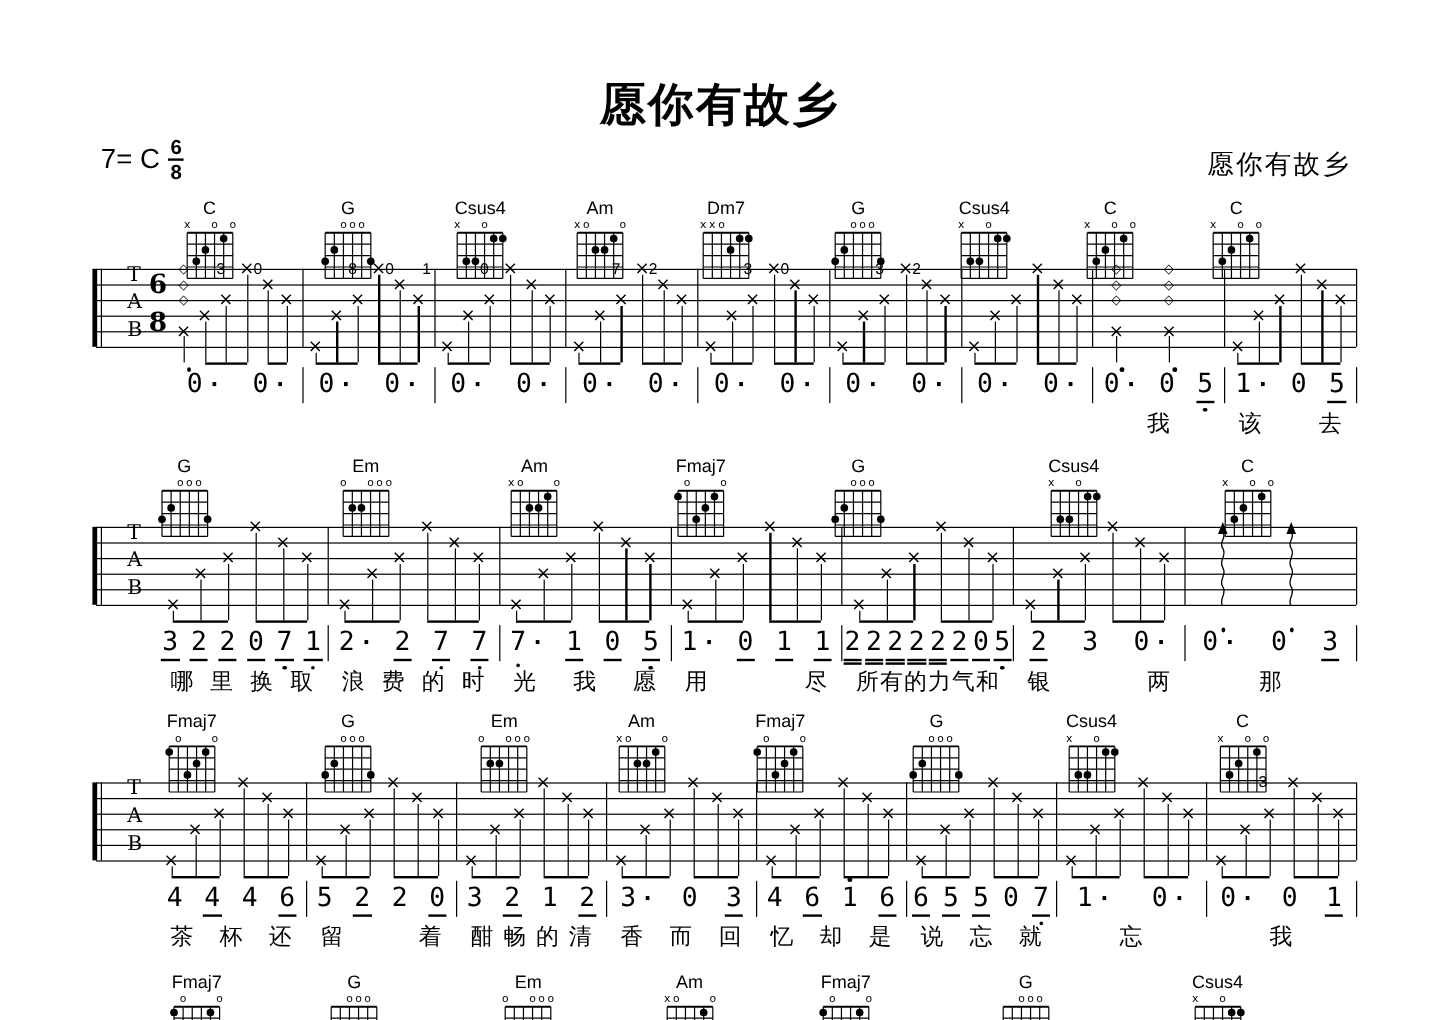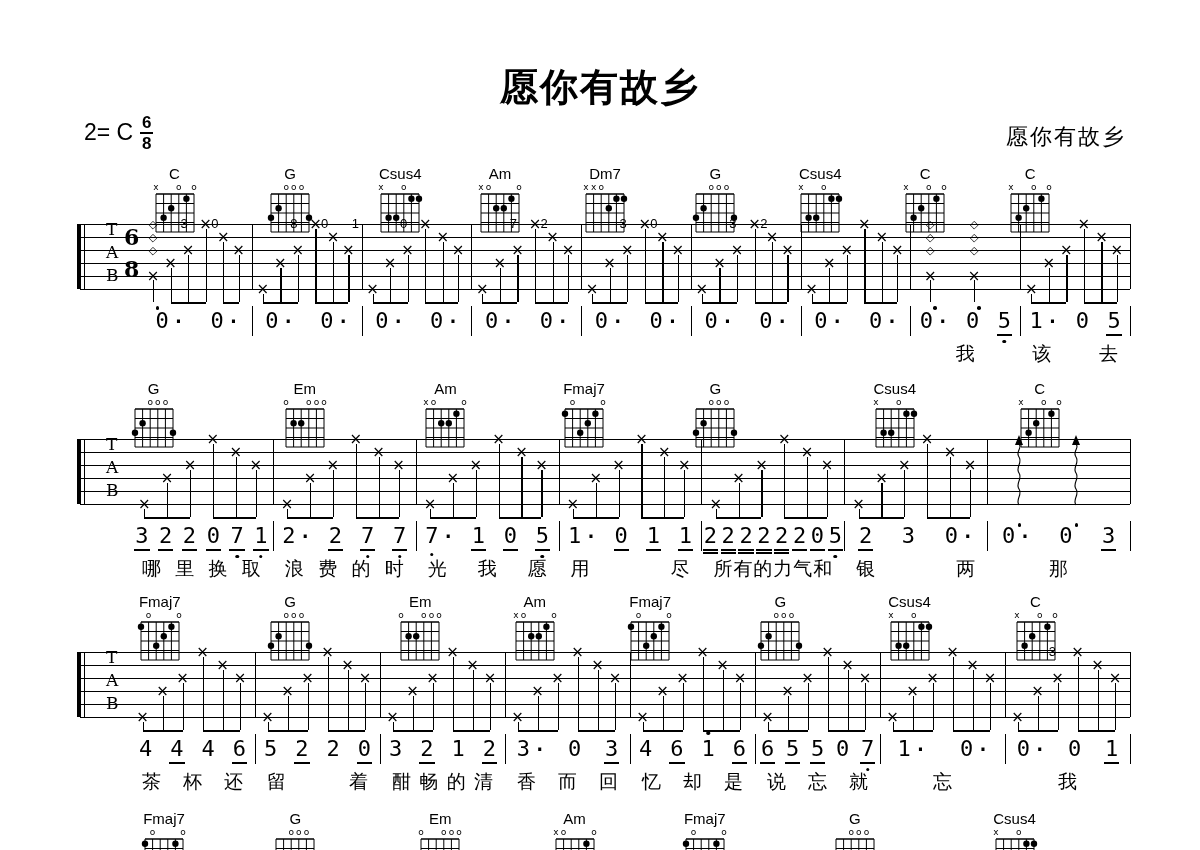--- a/index.html
+++ b/index.html
@@ -43,21 +43,21 @@
   .lcell{position:absolute;height:24px;display:flex;align-items:flex-start;padding:0 12px;box-sizing:border-box;}
   .lyr{font-size:19px;line-height:24px;white-space:nowrap;}
   svg{display:block;margin:0 auto;}
 </style>
 </head>
 <body>
 
 <div class="page">
   <div class="title">愿你有故乡</div>
   <div class="keysig">
-    <span>2= C</span>
+    <span>7= C</span>
     <span class="frac">
       <span>6</span>
       <span class="fbar"></span>
       <span>8</span>
     </span>
   </div>
   <div class="artist">愿你有故乡</div>
   <div id="score">
       <div class="system" style="top: 166px;">
         <div class="chord" style="left: 174.5px;">

